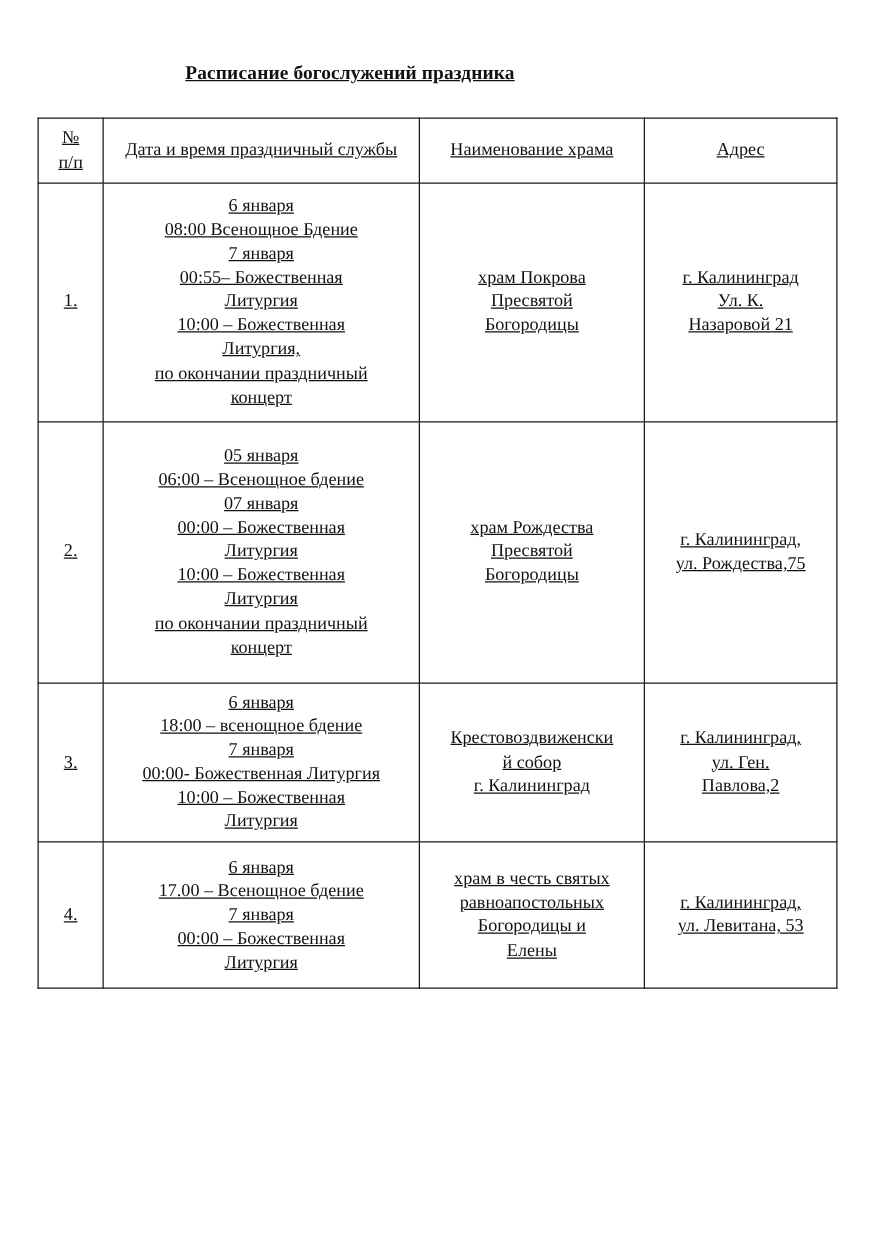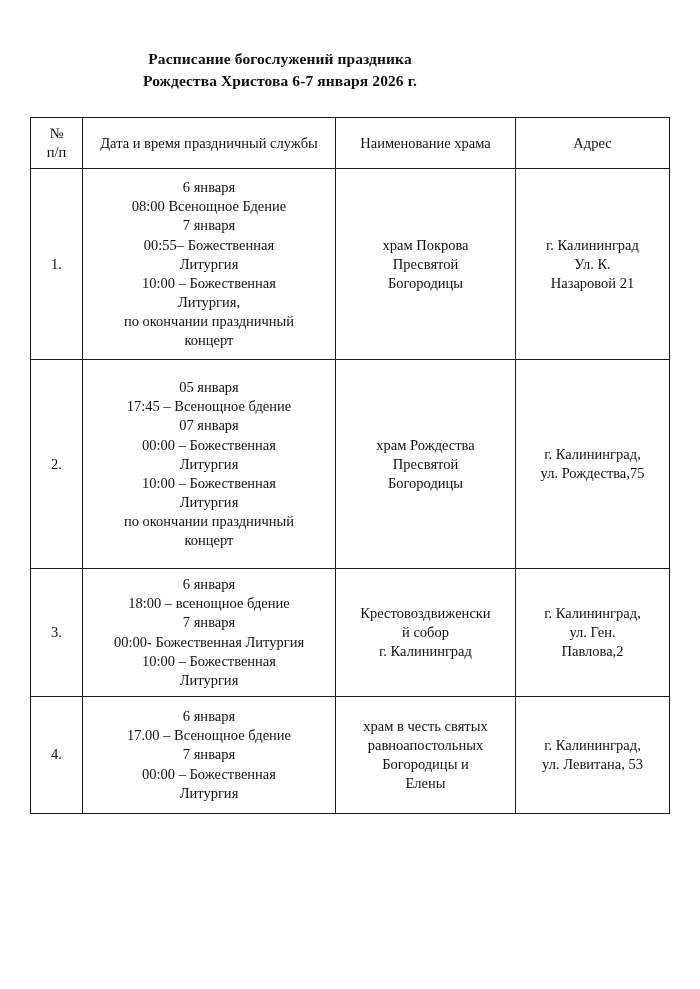--- a/index.html
+++ b/index.html
@@ -13,20 +13,21 @@
     font-family: "Liberation Serif", serif;
     color: #111111;
     overflow: hidden;
   }
   .page {
     position: relative;
     width: 560px;
     height: 989px;
     box-sizing: border-box;
     padding: 48px 30px 0 30px;
+    text-decoration: underline;
   }
   .doc-title {
     text-align: center;
     font-weight: bold;
     font-size: 15.5px;
     line-height: 1.45;
     margin: 0 0 24px 0;
     letter-spacing: 0.1px;
   }
   .doc-title .line {
@@ -80,21 +81,20 @@
   .row-3 td { height: 112px; }
   .row-4 td { height: 104px; }
 </style>
 </head>
 <body>
 
 <div class="page">
 
   <div class="doc-title">
     <span class="line">Расписание богослужений праздника</span>
-    <span class="line">Рождества Христова 6-7 января 2026 г.</span>
   </div>
 
   <table class="schedule">
     <colgroup>
       <col class="c-num">
       <col class="c-when">
       <col class="c-name">
       <col class="c-addr">
     </colgroup>
     <thead>
@@ -131,21 +131,21 @@
           <span>г. Калининград</span>
           <span>Ул. К.</span>
           <span>Назаровой 21</span>
         </td>
       </tr>
 
       <tr class="row-2">
         <td class="num-cell">2.</td>
         <td class="when-cell">
           <span>05 января</span>
-          <span>17:45 – Всенощное бдение</span>
+          <span>06:00 – Всенощное бдение</span>
           <span>07 января</span>
           <span>00:00 – Божественная</span>
           <span>Литургия</span>
           <span>10:00 – Божественная</span>
           <span>Литургия</span>
           <span>по окончании праздничный</span>
           <span>концерт</span>
         </td>
         <td class="name-cell">
           <span>храм Рождества</span>

